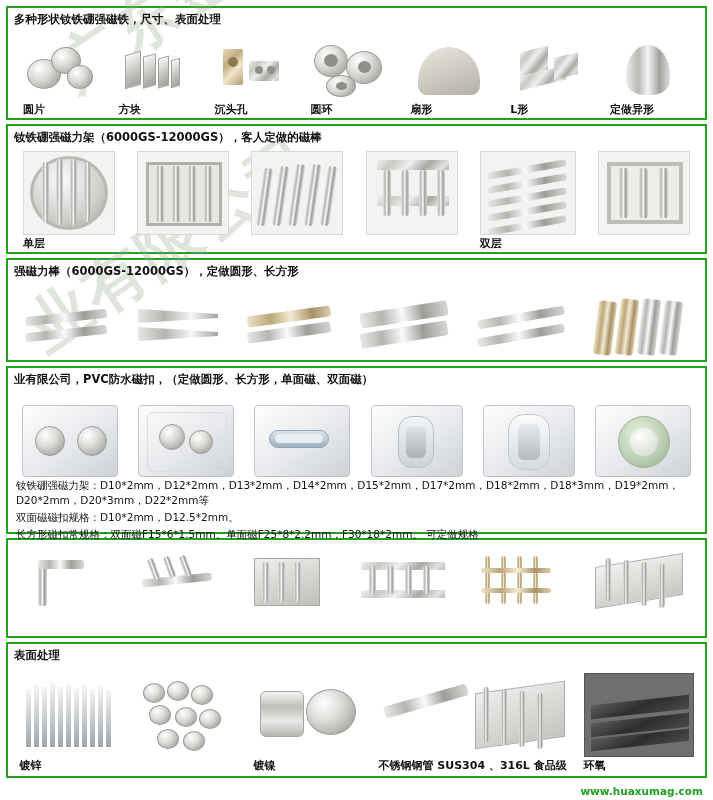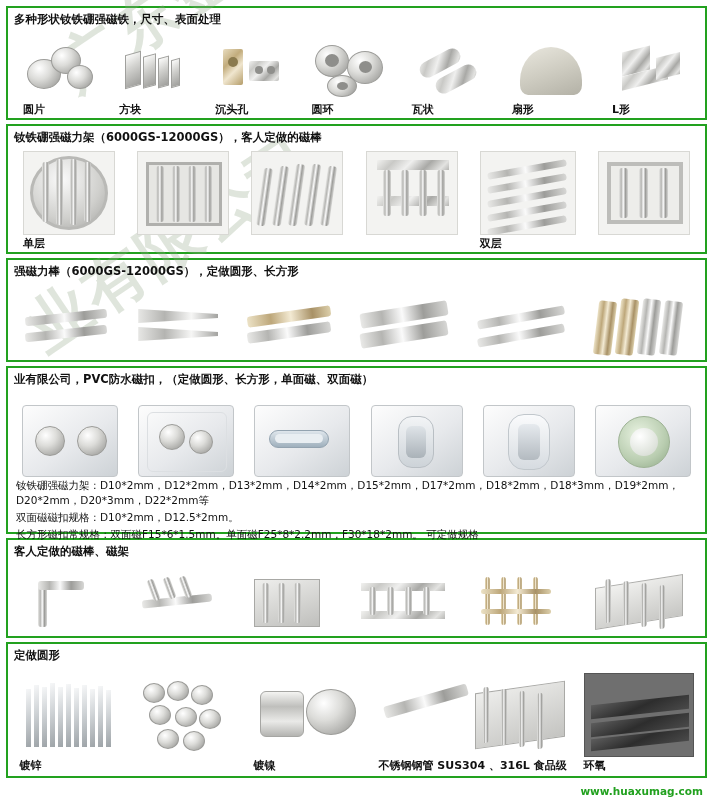--- a/index.html
+++ b/index.html
@@ -190,44 +190,43 @@
           <div class="disc" style="position:absolute;left:4px;top:6px;width:34px;height:32px;"></div>
           <div style="position:absolute;left:14px;top:15px;width:14px;height:13px;border-radius:50%;background:#8e8e8b;"></div>
           <div class="disc" style="position:absolute;left:36px;top:12px;width:36px;height:33px;"></div>
           <div style="position:absolute;left:48px;top:22px;width:13px;height:12px;border-radius:50%;background:#8e8e8b;"></div>
           <div class="disc" style="position:absolute;left:16px;top:36px;width:30px;height:22px;"></div>
           <div style="position:absolute;left:26px;top:43px;width:11px;height:8px;border-radius:50%;background:#8e8e8b;"></div>
         </div>
         <div class="cap">圆环</div>
       </div>
 
-      <div class="cell">
-        <div class="photo nb" style="width:78px;height:62px;">
-          <div class="metal" style="position:absolute;left:6px;top:16px;width:44px;height:16px;border-radius:8px;transform:rotate(-28deg);"></div>
-          <div class="metal" style="position:absolute;left:22px;top:32px;width:44px;height:16px;border-radius:8px;transform:rotate(-28deg);"></div>
-        </div>
-        <div class="cap">瓦状</div>
-      </div>
 
       <div class="cell">
         <div class="photo nb" style="width:78px;height:62px;">
           <div style="position:absolute;left:8px;top:8px;width:62px;height:48px;background:linear-gradient(160deg,#e9e7de 0%,#cfcdc2 50%,#b3b1a6 100%);border-radius:50% 50% 8px 8px / 70% 70% 10px 10px;"></div>
         </div>
         <div class="cap">扇形</div>
       </div>
 
       <div class="cell">
         <div class="photo nb" style="width:78px;height:62px;">
           <div class="metal" style="position:absolute;left:10px;top:10px;width:28px;height:24px;transform:skewY(-14deg);"></div>
           <div class="metal" style="position:absolute;left:10px;top:32px;width:46px;height:14px;transform:skewY(-14deg);"></div>
           <div class="metal" style="position:absolute;left:44px;top:16px;width:24px;height:22px;transform:skewY(-14deg);"></div>
         </div>
         <div class="cap">L形</div>
       </div>
 
+      <div class="cell">
+        <div class="photo nb" style="width:80px;height:62px;">
+          <div class="metal-v" style="position:absolute;left:16px;top:6px;width:44px;height:50px;border-radius:50% 50% 40% 40%/60% 60% 30% 30%;"></div>
+        </div>
+        <div class="cap">定做异形</div>
+      </div>
 
     </div>
   </div>
 
   <div class="section" style="top:124px; height:130px;">
     <div class="sec-title">钕铁硼强磁力架（6000GS-12000GS），客人定做的磁棒</div>
     <div class="row" style="height:104px;">
 
       <div class="cell">
         <div class="photo" style="width:92px;height:84px;">
@@ -398,21 +397,20 @@
       </div>
 
     </div>
 
     <div class="spec-line">钕铁硼强磁力架：D10*2mm，D12*2mm，D13*2mm，D14*2mm，D15*2mm，D17*2mm，D18*2mm，D18*3mm，D19*2mm，D20*2mm，D20*3mm，D22*2mm等</div>
     <div class="spec-line">双面磁磁扣规格：D10*2mm，D12.5*2mm。</div>
     <div class="spec-line">长方形磁扣常规格：双面磁F15*6*1.5mm。单面磁F25*8*2.2mm，F30*18*2mm。    可定做规格</div>
   </div>
 
   <div class="section" style="top:538px; height:100px;">
-    <div class="sec-title">客人定做的磁棒、磁架</div>
     <div class="row" style="height:74px;">
 
       <div class="cell">
         <div class="photo nb" style="width:86px;height:68px;">
           <div class="rodv" style="position:absolute;left:14px;top:16px;width:9px;height:44px;"></div>
           <div class="rodv" style="position:absolute;left:14px;top:14px;width:46px;height:9px;"></div>
         </div>
       </div>
 
       <div class="cell">
@@ -462,21 +460,21 @@
           <div class="rodv" style="position:absolute;left:34px;top:14px;width:6px;height:44px;transform:skewY(-9deg);"></div>
           <div class="rodv" style="position:absolute;left:52px;top:16px;width:6px;height:44px;transform:skewY(-9deg);"></div>
           <div class="rodv" style="position:absolute;left:70px;top:18px;width:6px;height:44px;transform:skewY(-9deg);"></div>
         </div>
       </div>
 
     </div>
   </div>
 
   <div class="section" style="top:642px; height:136px;">
-    <div class="sec-title">定做圆形</div>
+    <div class="sec-title">表面处理</div>
     <div class="row" style="height:108px;">
 
       <div class="cell">
         <div class="photo nb" style="width:104px;height:84px;">
           <div class="zinc" style="position:absolute;left:6px;top:16px;width:5px;height:58px;"></div>
           <div class="zinc" style="position:absolute;left:14px;top:12px;width:5px;height:62px;"></div>
           <div class="zinc" style="position:absolute;left:22px;top:14px;width:5px;height:60px;"></div>
           <div class="zinc" style="position:absolute;left:30px;top:10px;width:5px;height:64px;"></div>
           <div class="zinc" style="position:absolute;left:38px;top:14px;width:5px;height:60px;"></div>
           <div class="zinc" style="position:absolute;left:46px;top:11px;width:5px;height:63px;"></div>

